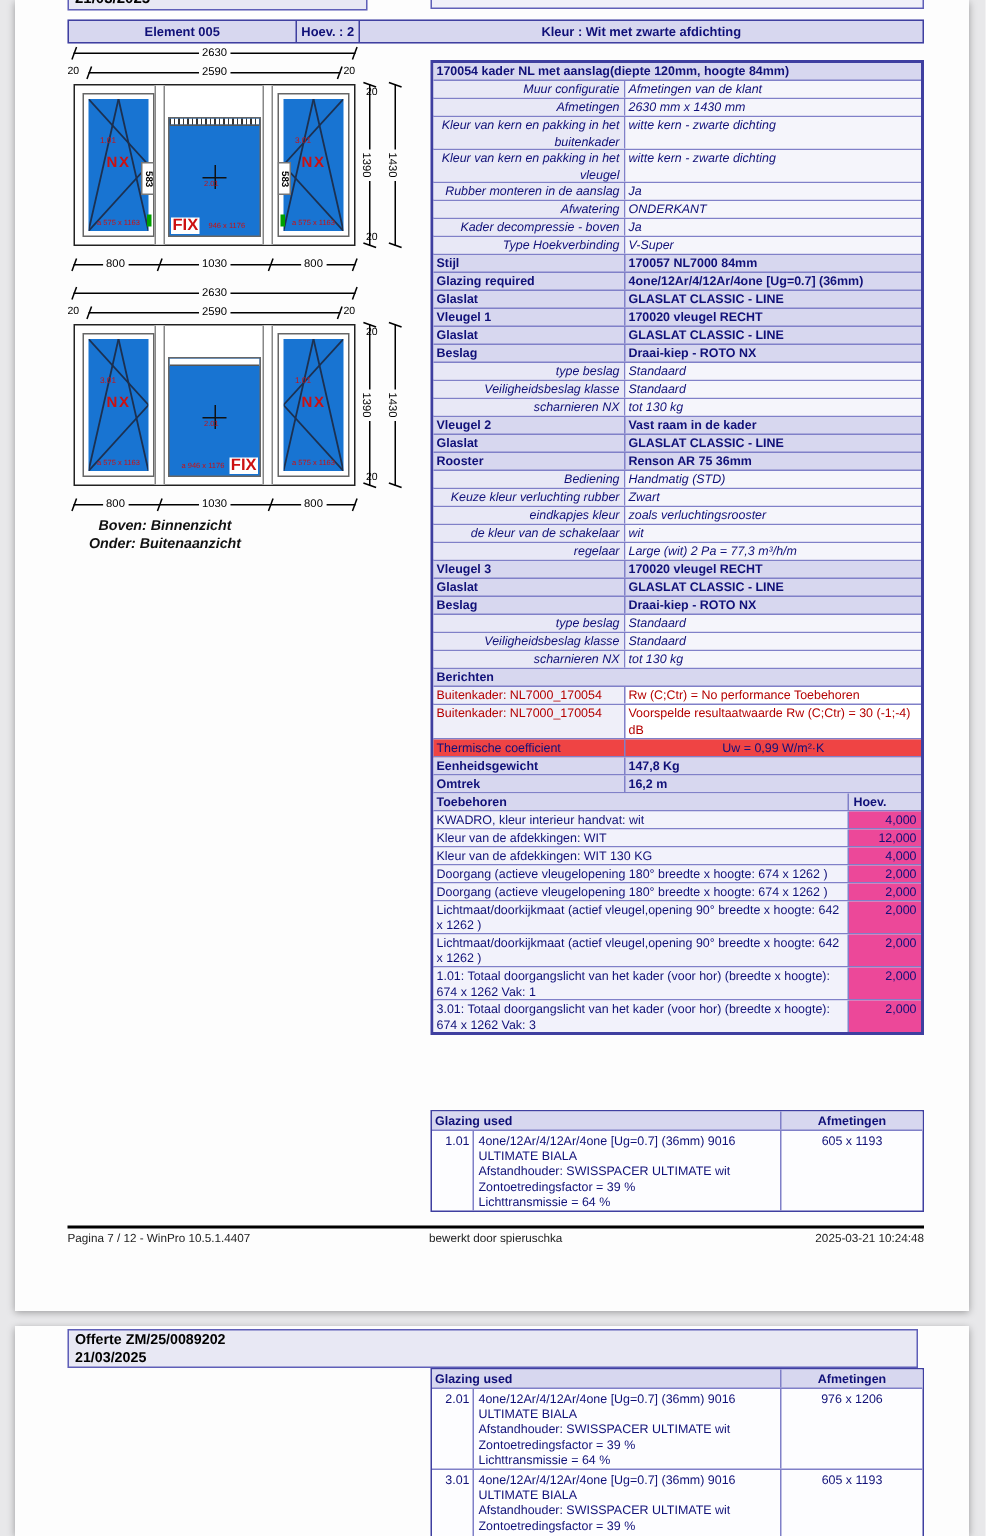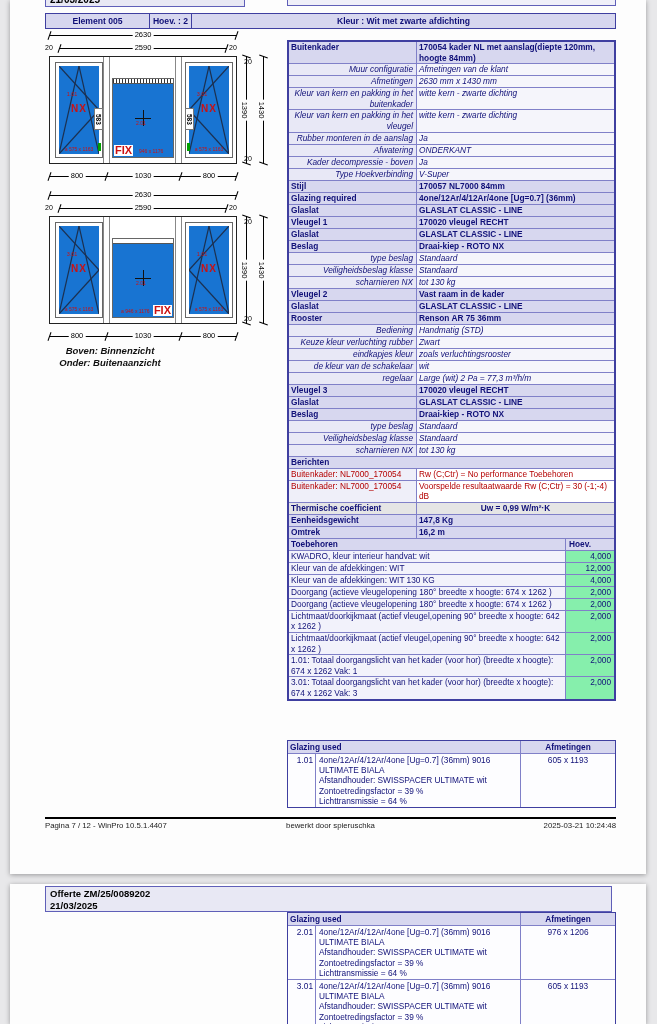--- a/index.html
+++ b/index.html
@@ -25,28 +25,28 @@
   .tl { width:128px; border-right:1px solid #8080c8; padding:0 3px 0 2px; line-height:10.6px; }
   .tv { flex:1; padding:0 2px; line-height:10.6px; }
   .tr.h { background:#d7d7ef; }
   .tr.h .tl, .tr.h .tv { font-weight:bold; color:#101078; }
   .tr.s .tl { background:#e8e8f6; font-style:italic; text-align:right; }
   .tr.s .tv { background:#f5f5fb; font-style:italic; }
   .tr.sect { background:#d7d7ef; font-weight:bold; min-height:12px; }
   .tr.sect .tl { border-right:none; width:auto; }
   .tr.msg .tl, .tr.msg .tv { color:#b40000; }
   .tr.msg .tl { background:#efeff9; }
-  .tr.therm { background:#e5e5e5; font-weight:bold; }
+  .tr.therm { background:#ef4444; font-weight:normal; }
   .tr.therm .tv { text-align:center; }
 
   
   .tb-head { background:#d7d7ef; font-weight:bold; }
   .tb-label { flex:1; padding:0 2px; line-height:10.6px; border-right:1px solid #8080c8; background:#f2f2fb; }
   .tb-head .tb-label { background:#d7d7ef; }
-  .tb-qty { width:48px; text-align:right; padding:0 3px; line-height:10.6px; background:#86efac; }
+  .tb-qty { width:48px; text-align:right; padding:0 3px; line-height:10.6px; background:#ec4899; }
   .tb-head .tb-qty { text-align:left; background:#d7d7ef; }
 
   
   .glz { position:absolute; left:277px; width:329px; border:1.5px solid #3f3fa0; background:#fdfdff; font-size:8.3px; }
   .glz .ghead { display:flex; background:#d7d7ef; font-weight:bold; border-bottom:1px solid #8080c8; }
   .glz .gh1 { flex:1; padding:1px 2px; }
   .glz .gh2 { width:95px; text-align:center; padding:1px 2px; border-left:1px solid #8080c8; }
   .glz .grow { display:flex; border-bottom:1px solid #8080c8; }
   .glz .grow:last-child { border-bottom:none; }
   .glz .gnum { width:28px; text-align:right; padding:1px 2px; border-right:1px solid #8080c8; }
@@ -107,21 +107,21 @@
 <body>
 
 <div class="page" id="page1">
 
   <div class="clipbox" style="left:35px; top:-18px; width:200px; height:25px;">
     <div class="cliptext" style="top:11px;">21/03/2025</div>
   </div>
   <div class="topsliver"></div>
 
   <div class="elrow">
-    <div class="elcell" style="width:104px;">Element 005</div>
+    <div class="elcell" style="width:152px;">Element 005</div>
     <div class="elcell" style="width:42px;">Hoev. : 2</div>
     <div class="elcell" style="flex:1;">Kleur : Wit met zwarte afdichting</div>
   </div>
 
   <div class="draw" id="draw1">
       <div class="hdim" style="top: 0px; left: 4px; width: 188px;">
         <div class="dline"></div>
         <div class="tick" style="left: 0px;"></div>
         <div class="tick" style="left: 187px;"></div>
         <div class="dlabel" style="left: 94px;">2630</div>
@@ -277,21 +277,20 @@
         <div class="dlabel" style="left: 28px;">800</div>
         <div class="dlabel" style="left: 94px;">1030</div>
         <div class="dlabel" style="left: 160px;">800</div>
       </div>
     </div>
   <div class="caption" style="top:345px;">Boven: Binnenzicht</div>
   <div class="caption" style="top:357px;">Onder: Buitenaanzicht</div>
 
   <div class="spec" id="specTable">
       <div class="tr h">
-        <div class="tl">Buitenkader</div>
         <div class="tv">170054 kader NL met aanslag(diepte 120mm, hoogte 84mm)</div>
       </div>
       <div class="tr s">
         <div class="tl">Muur configuratie</div>
         <div class="tv">Afmetingen van de klant</div>
       </div>
       <div class="tr s">
         <div class="tl">Afmetingen</div>
         <div class="tv">2630 mm x 1430 mm</div>
       </div>

